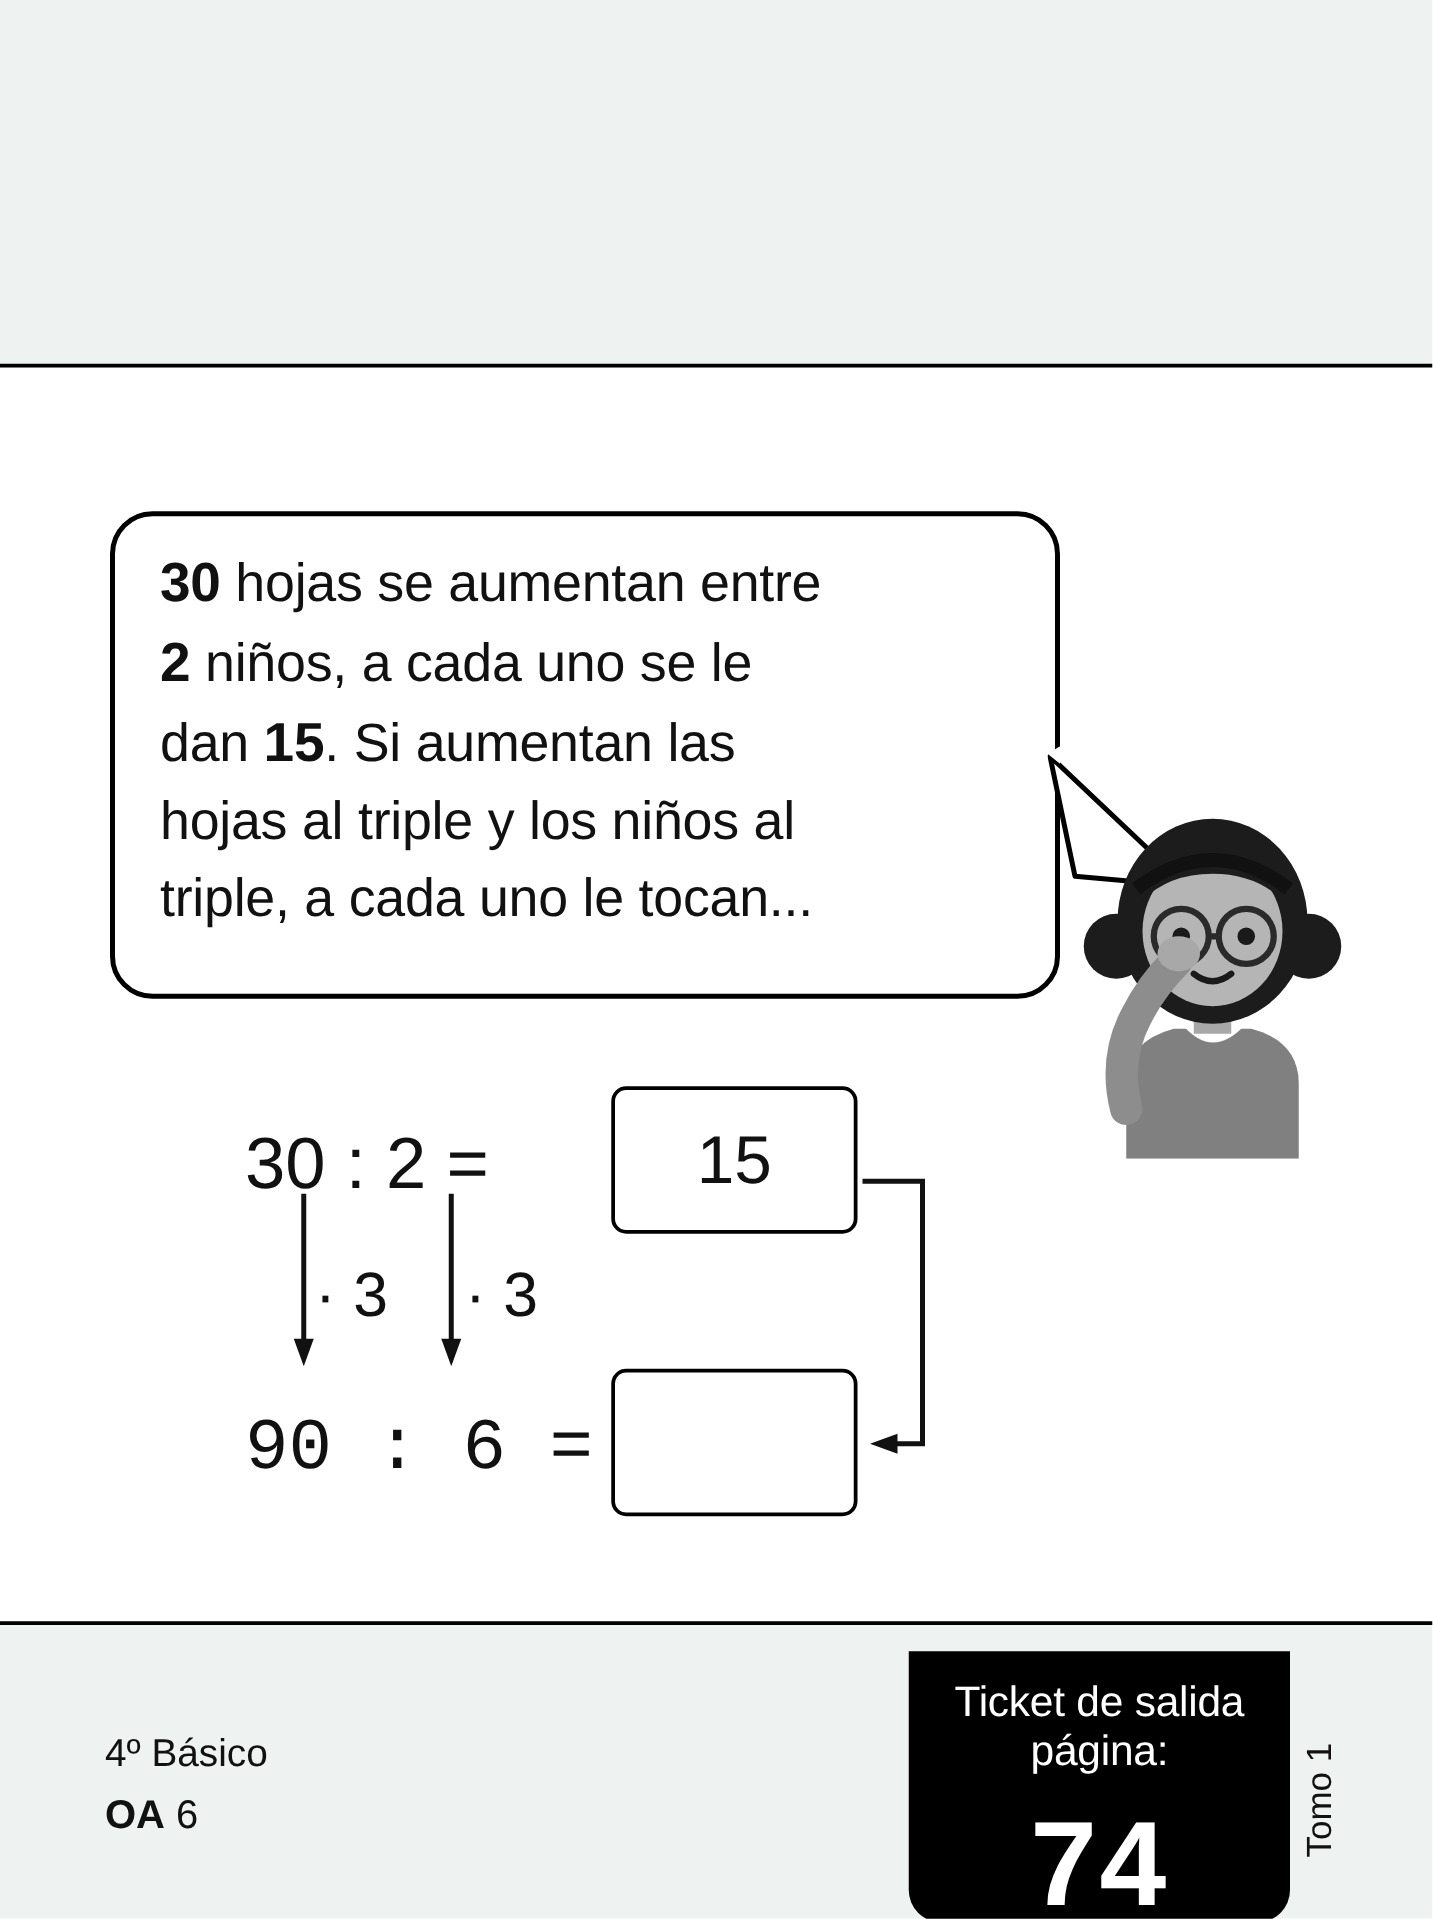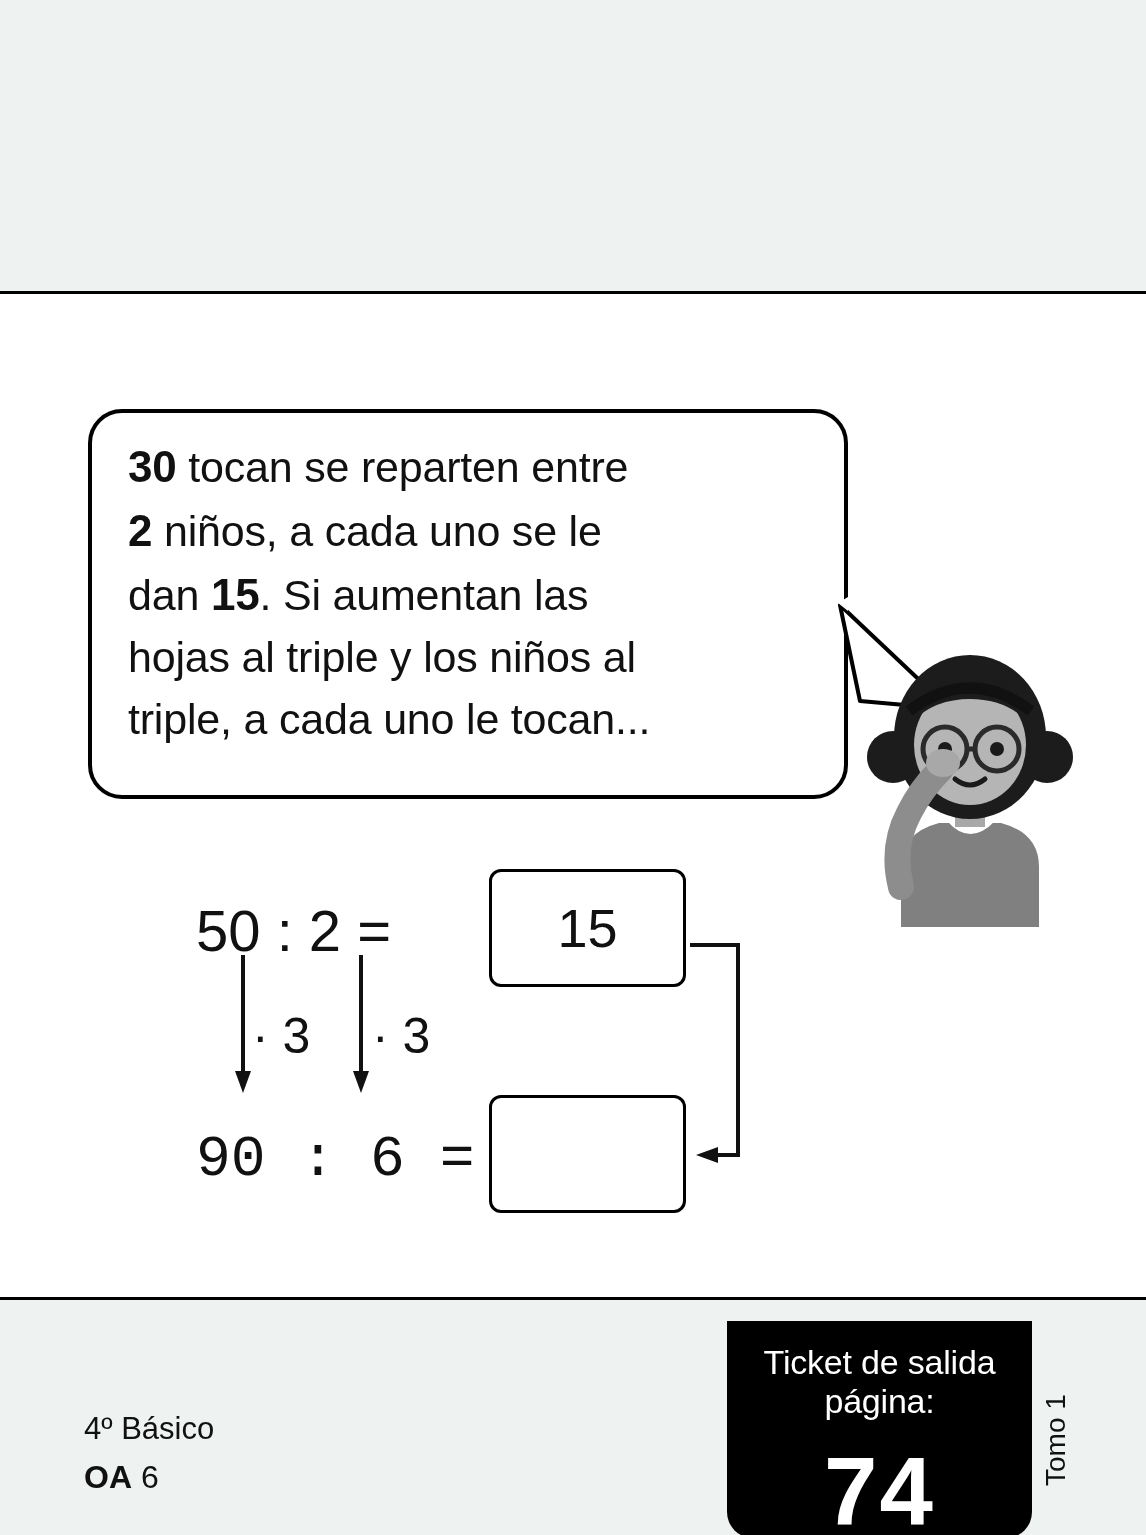--- a/index.html
+++ b/index.html
@@ -143,21 +143,20 @@
     border-top: 3px solid #000;
     box-sizing: border-box;
   }
   .footer-left {
     position: absolute;
     left: 84px;
     top: 80px;
     font-size: 32px;
     color: #111;
     line-height: 1.5;
-    margin-top: 26px;
   }
   .footer-left .grade {
     font-size: 31px;
   }
   .footer-left .oa b {
     font-weight: 700;
   }
 
   .ticket {
     position: absolute;
@@ -199,21 +198,21 @@
 </style>
 </head>
 <body>
 
 <div class="top-band"></div>
 
 <div class="page-main">
 
   <div class="bubble">
     <div class="bubble-text">
-      <span><b>30</b><span> tocan se reparten entre</span></span><br>
+      <span><b>30</b><span> hojas se aumentan entre</span></span><br>
       <span><b>2</b><span> niños, a cada uno se le</span></span><br>
       <span><span>dan </span><b>15</b><span>. Si aumentan las</span></span><br>
       <span>hojas al triple y los niños al</span><br>
       <span>triple, a cada uno le tocan...</span>
     </div>
   </div>
 
   <svg class="bubble-tail" viewBox="0 0 120 130">
     <path d="M2 8 L112 112 L22 104 Z" fill="#ffffff" stroke="#000000" stroke-width="4" stroke-linejoin="round"></path>
     <path d="M0 6 L10 0 L10 14 Z" fill="#ffffff"></path>
@@ -260,21 +259,21 @@
       <line x1="243" y1="78" x2="243" y2="200" stroke="#111" stroke-width="4"></line>
       <polygon points="243,216 235,194 251,194" fill="#111"></polygon>
 
       <line x1="361" y1="78" x2="361" y2="200" stroke="#111" stroke-width="4"></line>
       <polygon points="361,216 353,194 369,194" fill="#111"></polygon>
 
       <path d="M690 68 L738 68 L738 278 L712 278" stroke="#111" stroke-width="4" fill="none"></path>
       <polygon points="696,278 718,270 718,286" fill="#111"></polygon>
     </svg>
 
-    <div class="eq-line eq-top">50 : 2 =</div>
+    <div class="eq-line eq-top">30 : 2 =</div>
 
     <div class="mult-label mult-1">· 3</div>
     <div class="mult-label mult-2">· 3</div>
 
     <div class="eq-line eq-bottom">90 : 6 =</div>
 
     <div class="answer-box answer-box-1">15</div>
     <div class="answer-box answer-box-2"></div>
   </div>
 </div>

